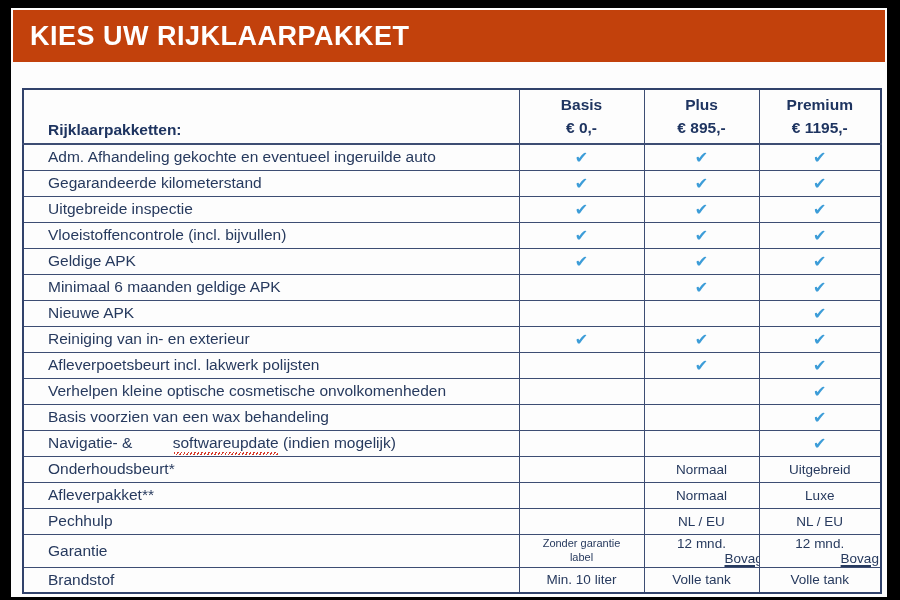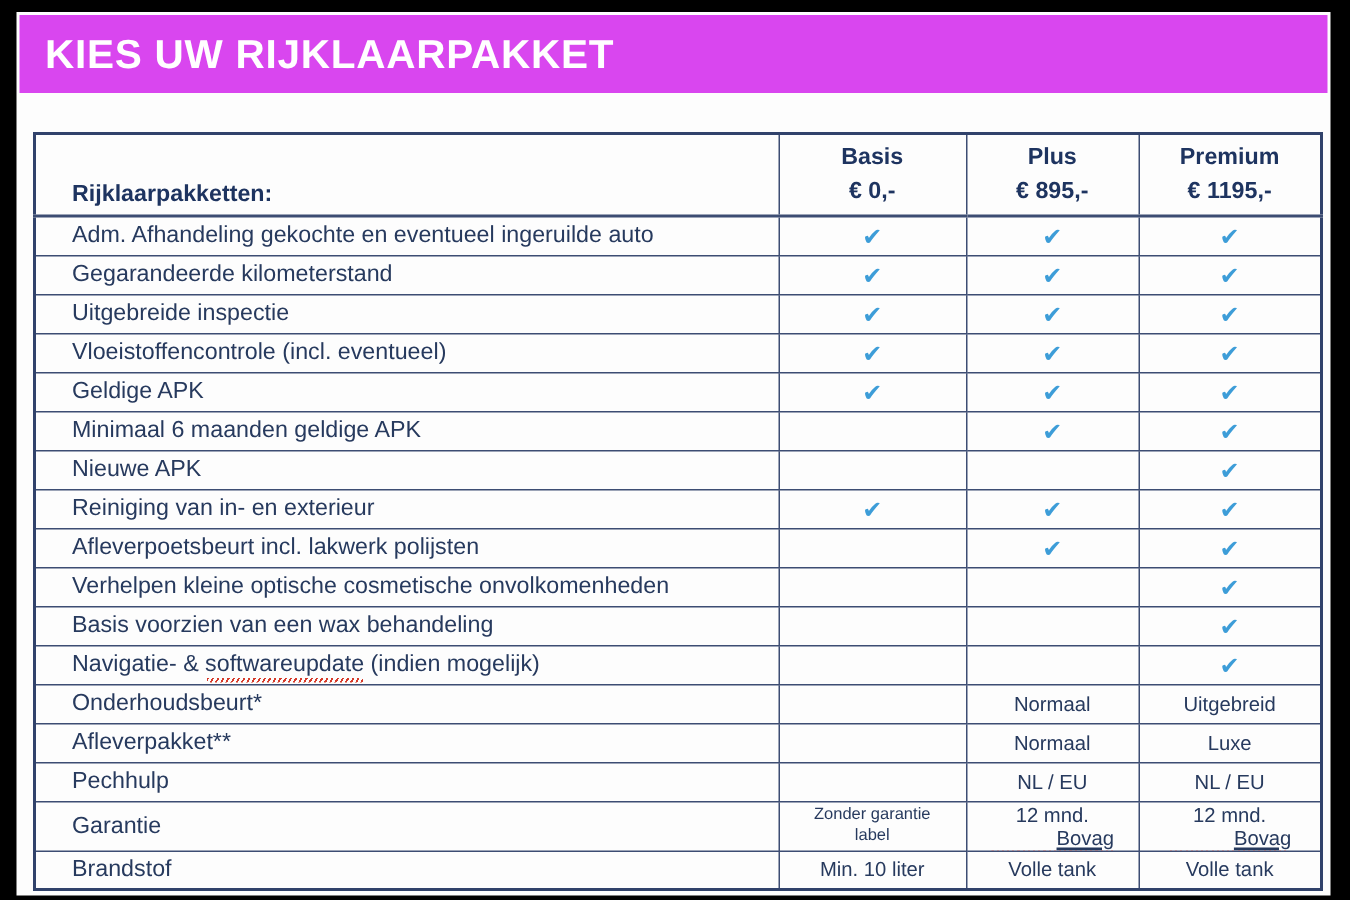--- a/index.html
+++ b/index.html
@@ -6,21 +6,21 @@
   html,body { width:900px; height:600px; }
   body { background:#000; font-family:"Liberation Sans", sans-serif; position:relative; overflow:hidden; }
 
   .page {
     position:absolute; left:11px; top:8px; width:876px; height:589px;
     background:#fdfdfd;
   }
 
   .banner {
     position:absolute; left:2px; top:2px; width:872px; height:52px;
-    background:#d946ef; display:flex; align-items:center;
+    background:#c2410c; display:flex; align-items:center;
   }
   .banner h1 {
     color:#ffffff; font-size:27px; font-weight:bold; letter-spacing:0.5px;
     padding-left:17px; font-family:"Liberation Sans", sans-serif;
   }
 
   table {
     position:absolute; left:11px; top:80px;
     border-collapse:collapse; table-layout:fixed; width:858px;
     border:2px solid #31426b;
@@ -43,21 +43,21 @@
   td.hcell { text-align:center; font-weight:bold; color:#1e3460; line-height:1.45; font-size:15.5px; }
 
   td.mid { text-align:center; }
   .check { color:#3d9dd8; font-weight:bold; font-size:16px; font-family:"DejaVu Sans", sans-serif; }
   .val { font-size:13.5px; white-space:normal; }
   .small { font-size:11px; line-height:1.25; padding:0 13px; white-space:normal; }
 
   
   .ul { text-decoration:underline; text-decoration-thickness:1.5px; text-underline-offset:2px;padding-left:44px; }
   
-  .sq { position:relative; }
+  .sq { position:relative;margin-left:36px; }
   .sq::after {
     content:""; position:absolute; left:1px; right:1px; bottom:-4px; height:3px;
     background:repeating-linear-gradient(120deg, #d63a2a 0 1.2px, transparent 1.2px 3px);
   }
 </style>
 </head>
 <body>
 
 <div class="page">
 
@@ -105,21 +105,21 @@
     </tr>
 
     <tr class="r">
       <td class="rowlabel">Uitgebreide inspectie</td>
       <td class="mid check">✔</td>
       <td class="mid check">✔</td>
       <td class="mid check">✔</td>
     </tr>
 
     <tr class="r">
-      <td class="rowlabel">Vloeistoffencontrole (incl. eventueel)</td>
+      <td class="rowlabel">Vloeistoffencontrole (incl. bijvullen)</td>
       <td class="mid check">✔</td>
       <td class="mid check">✔</td>
       <td class="mid check">✔</td>
     </tr>
 
     <tr class="r">
       <td class="rowlabel">Geldige APK</td>
       <td class="mid check">✔</td>
       <td class="mid check">✔</td>
       <td class="mid check">✔</td>

